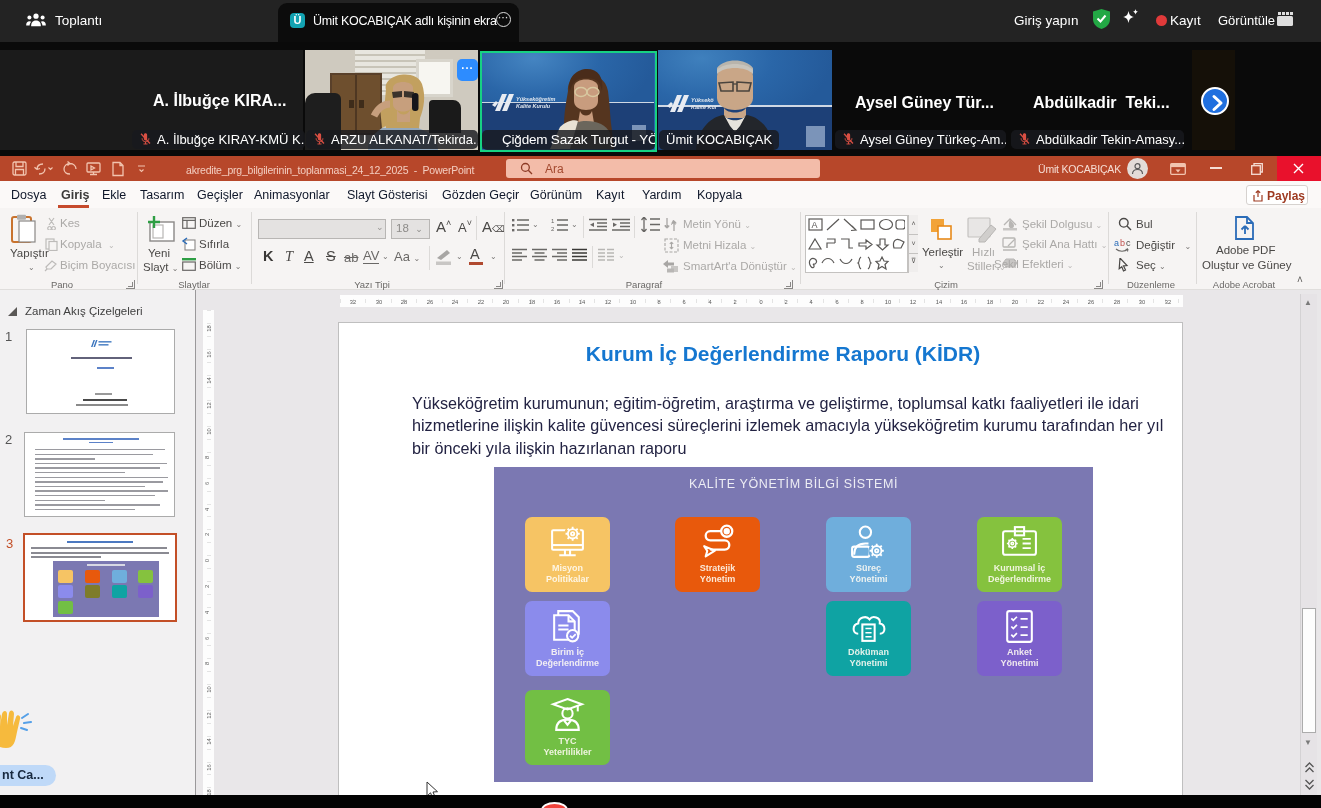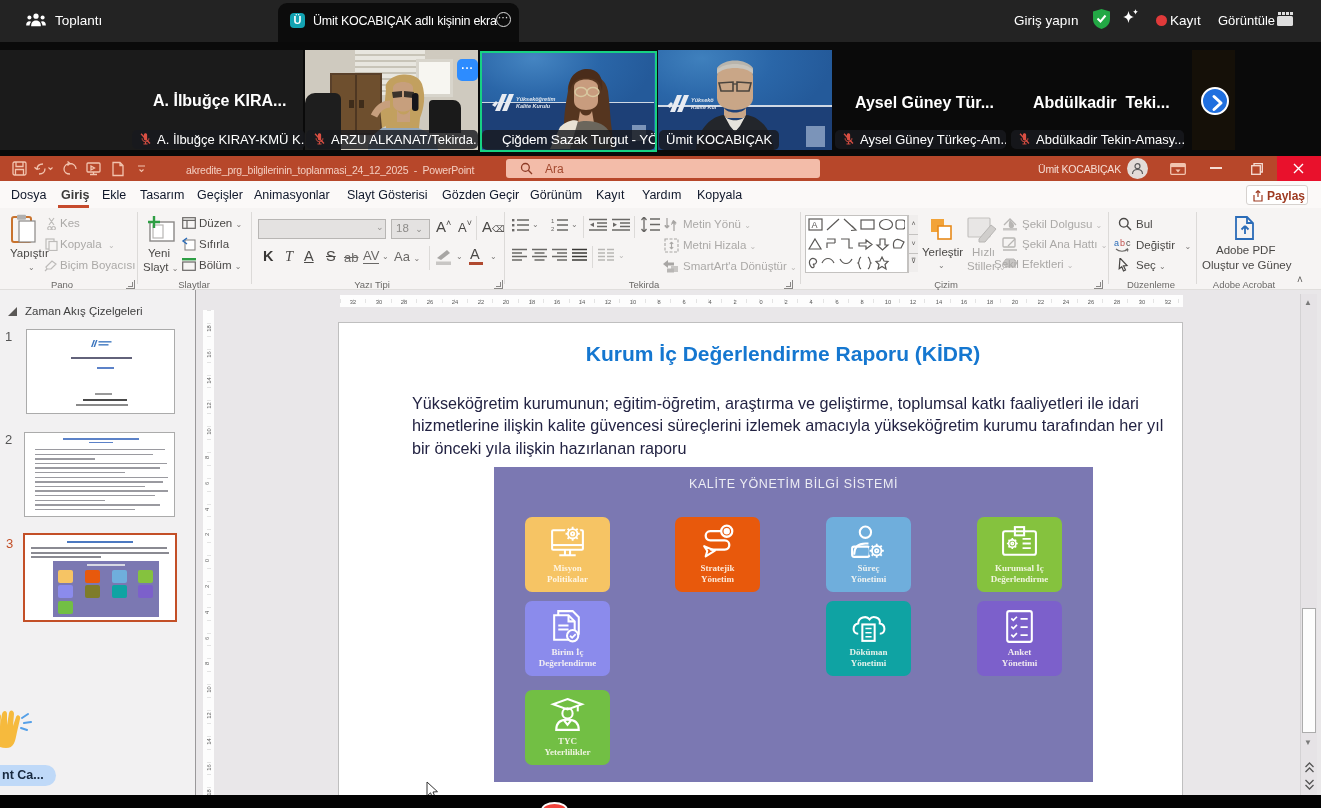--- a/index.html
+++ b/index.html
@@ -10,21 +10,21 @@
 .lbl .micoff{width:13px;height:13px;margin-right:5px;flex:none;}
 .mtab{position:absolute;top:7px;font-size:12.5px;color:#0f172a;}
 .glabel{position:absolute;top:71px;font-size:9.5px;color:#6a6866;width:120px;margin-left:-60px;text-align:center;}
 .gsep{position:absolute;top:4px;height:72px;width:1px;background:#DCDAD8;}
 .launch{position:absolute;top:72px;width:9px;height:9px;border:1px solid #8a8886;border-top:none;border-left:none;}
 .launch:after{content:"";position:absolute;right:1px;bottom:1px;width:4px;height:4px;border:1px solid #8a8886;border-top:none;border-left:none;}
 .rbtxt{position:absolute;font-size:11.5px;color:#4a4846;white-space:nowrap;}
 .rbgray{position:absolute;font-size:11.5px;color:#ABA9A7;white-space:nowrap;}
 .chv{font-size:8px;color:#7a7876;}
 .chvg{font-size:8px;color:#BCBAB8;}
-.tile{position:absolute;width:85px;height:75px;border-radius:7px;font-family:Liberation Serif, serif;}
+.tile{position:absolute;width:85px;height:75px;border-radius:7px;}
 .tile svg{position:absolute;left:23px;top:6px;width:39px;height:39px;}
 .tlab{position:absolute;left:0;bottom:7px;width:100%;text-align:center;font-size:9px;font-weight:bold;color:rgba(255,252,244,.88);line-height:11px;}
 .t2l{position:absolute;height:1.4px;background:#9a9aa0;}
 .rn{position:absolute;top:2.5px;font-size:6.5px;color:#5a5a5a;width:14px;margin-left:-7px;text-align:center;transform:scale(.88);}
 .vn{position:absolute;left:1.5px;font-size:6.5px;color:#5a5a5a;transform:rotate(-90deg) scale(.88);}
 </style></head>
 <body>
 <div id="root">
 
 <div class="abs" id="zoombar" style="left:0;top:0;width:1321px;height:42px;background:#232323;">
@@ -415,21 +415,21 @@
         <rect x="1" y="1" width="13" height="13" fill="none" stroke="#A8A6A4" stroke-width="1.1" stroke-dasharray="3 1.5"></rect>
         <path d="M7.5 4 V11 M7.5 4 L5.8 6 M7.5 4 L9.2 6 M7.5 11 L5.8 9 M7.5 11 L9.2 9" stroke="#A8A6A4" stroke-width="1.1" fill="none"></path>
       </svg>
  <div class="rbgray" style="left:683px;top:31px;">Metni Hizala <span class="chvg">⌄</span></div>
  <svg class="abs" style="left:662px;top:51px;" width="17" height="14" viewBox="0 0 17 14">
         <path d="M1 5 L6 1 V3.5 H12 V6.5 H6 V9 Z" fill="#A8A6A4"></path>
         <rect x="9" y="7" width="7" height="6" fill="#C8C6C4"></rect>
         <rect x="5" y="9.5" width="7" height="4" fill="#B8B6B4"></rect>
       </svg>
  <div class="rbgray" style="left:683px;top:52px;">SmartArt'a Dönüştür <span class="chvg">⌄</span></div>
- <div class="glabel" style="left:644px;">Tekirda</div>
+ <div class="glabel" style="left:644px;">Paragraf</div>
  <div class="launch" style="left:784px;"></div>
  <div class="gsep" style="left:800px;"></div>
 
  <div class="abs" style="left:805px;top:7px;width:103px;height:58px;background:#fff;border:1px solid #C4C2C0;"></div>
  <svg class="abs" style="left:808px;top:9px;" width="97" height="54" viewBox="0 0 97 54">
         <g stroke="#5a5856" stroke-width="1.2" fill="none">
           <rect x="1" y="2" width="13" height="11"></rect>
           <text x="3.5" y="11" font-size="9" fill="#5a5856" stroke="none" font-family="Liberation Sans">A</text>
           <path d="M19 13 L31 2"></path>
           <path d="M36 2 L48 13 M44 9 L48 13 L43 13.5"></path>

